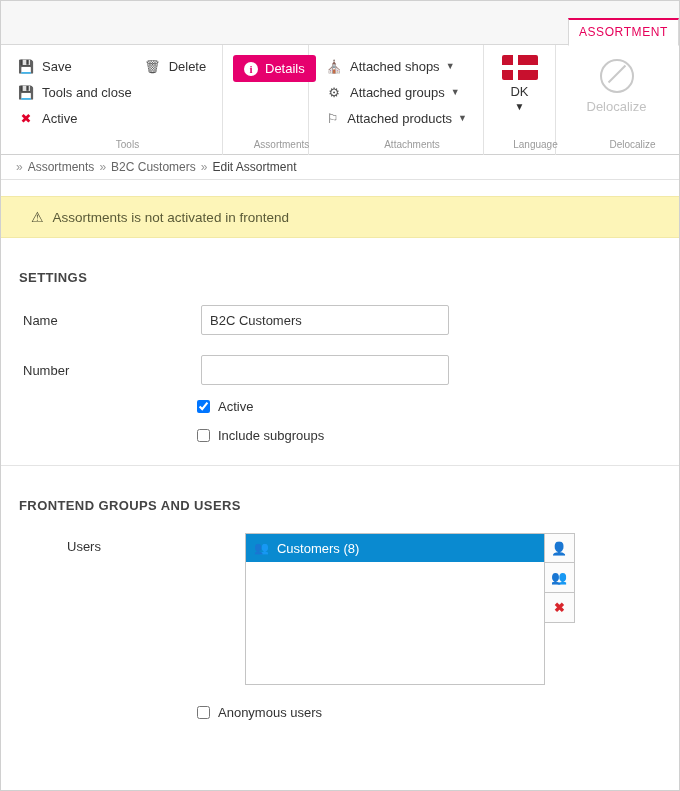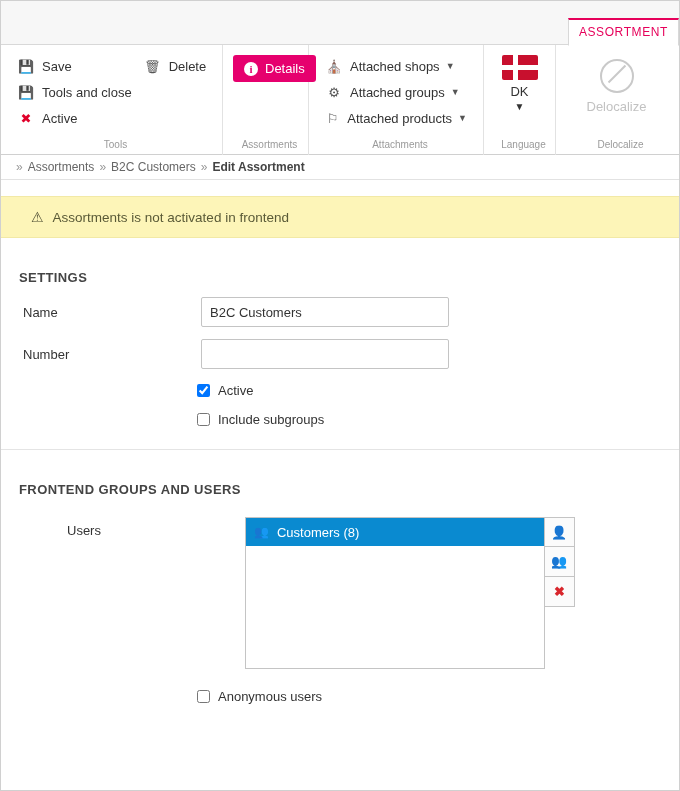--- a/index.html
+++ b/index.html
@@ -61,21 +61,21 @@
   .group {
     position: relative;
     height: 110px;
     box-sizing: border-box;
     border-right: 1px solid #e2e2e2;
     padding: 8px 10px 0 10px;
   }
   .group-label {
     position: absolute;
     bottom: 5px;
-    left: 4px;
+    left: 16px;
     width: 100%;
     text-align: center;
     font-size: 10px;
     color: #9a9a9a;
   }
   .g-tools { width: 222px; }
   .g-information { width: 86px; }
   .g-attachments { width: 175px; }
   .g-language { width: 72px; }
   .g-delocalize { width: 121px; border-right: none; }
@@ -196,21 +196,21 @@
     align-items: center;
     padding: 0 10px;
     font-size: 12px;
     color: #666;
     border-bottom: 1px solid #e2e2e2;
     background: #fff;
   }
   .breadcrumb .sep { margin: 0 5px; color: #999; }
   .breadcrumb .crumb { color: #666; }
   .breadcrumb .crumb.link { cursor: pointer; }
-  .breadcrumb .crumb.current { color: #444; font-weight: bold; }
+  .breadcrumb .crumb.current { color: #444; font-weight: normal; }
 
   
   .warning {
     margin: 16px 0 0 0;
     background: #fdf5b8;
     border-top: 1px solid #f2e9a6;
     border-bottom: 1px solid #f2e9a6;
     height: 40px;
     display: flex;
     align-items: center;
@@ -234,21 +234,21 @@
   }
   .divider {
     border-top: 1px solid #e4e4e4;
     margin-top: 22px;
   }
 
   .form-row {
     display: flex;
     align-items: center;
     padding-left: 22px;
-    margin-top: 12px;
+    margin-top: 20px;
   }
   .form-label {
     width: 178px;
     font-size: 13px;
     color: #333;
   }
   .txt {
     width: 248px;
     height: 30px;
     box-sizing: border-box;

